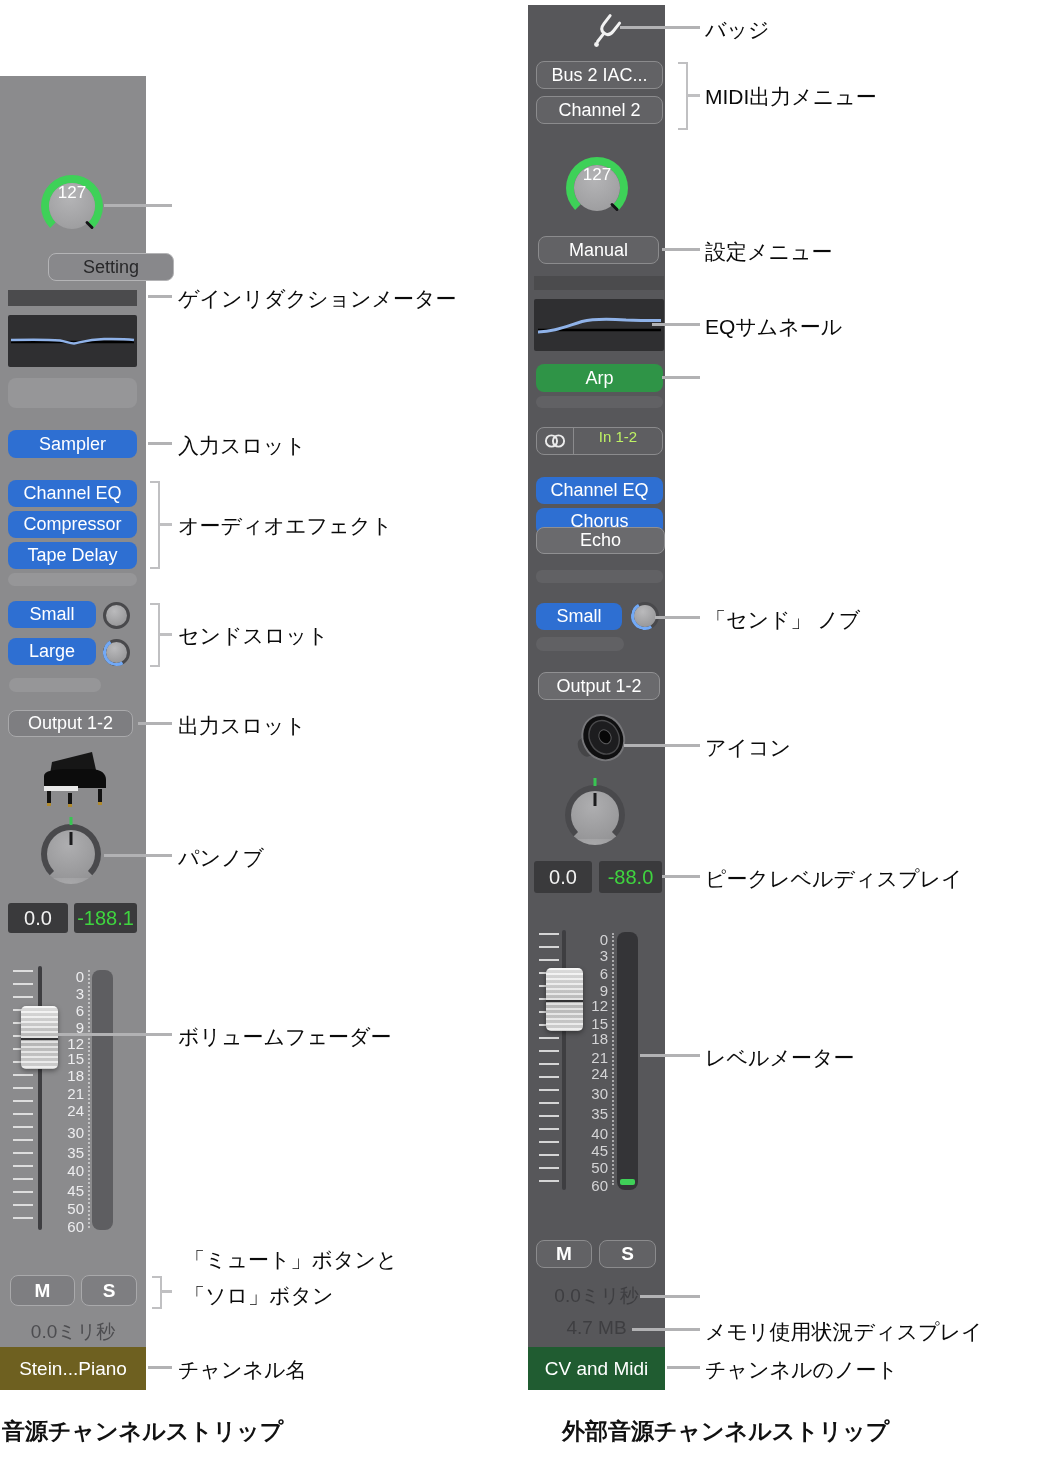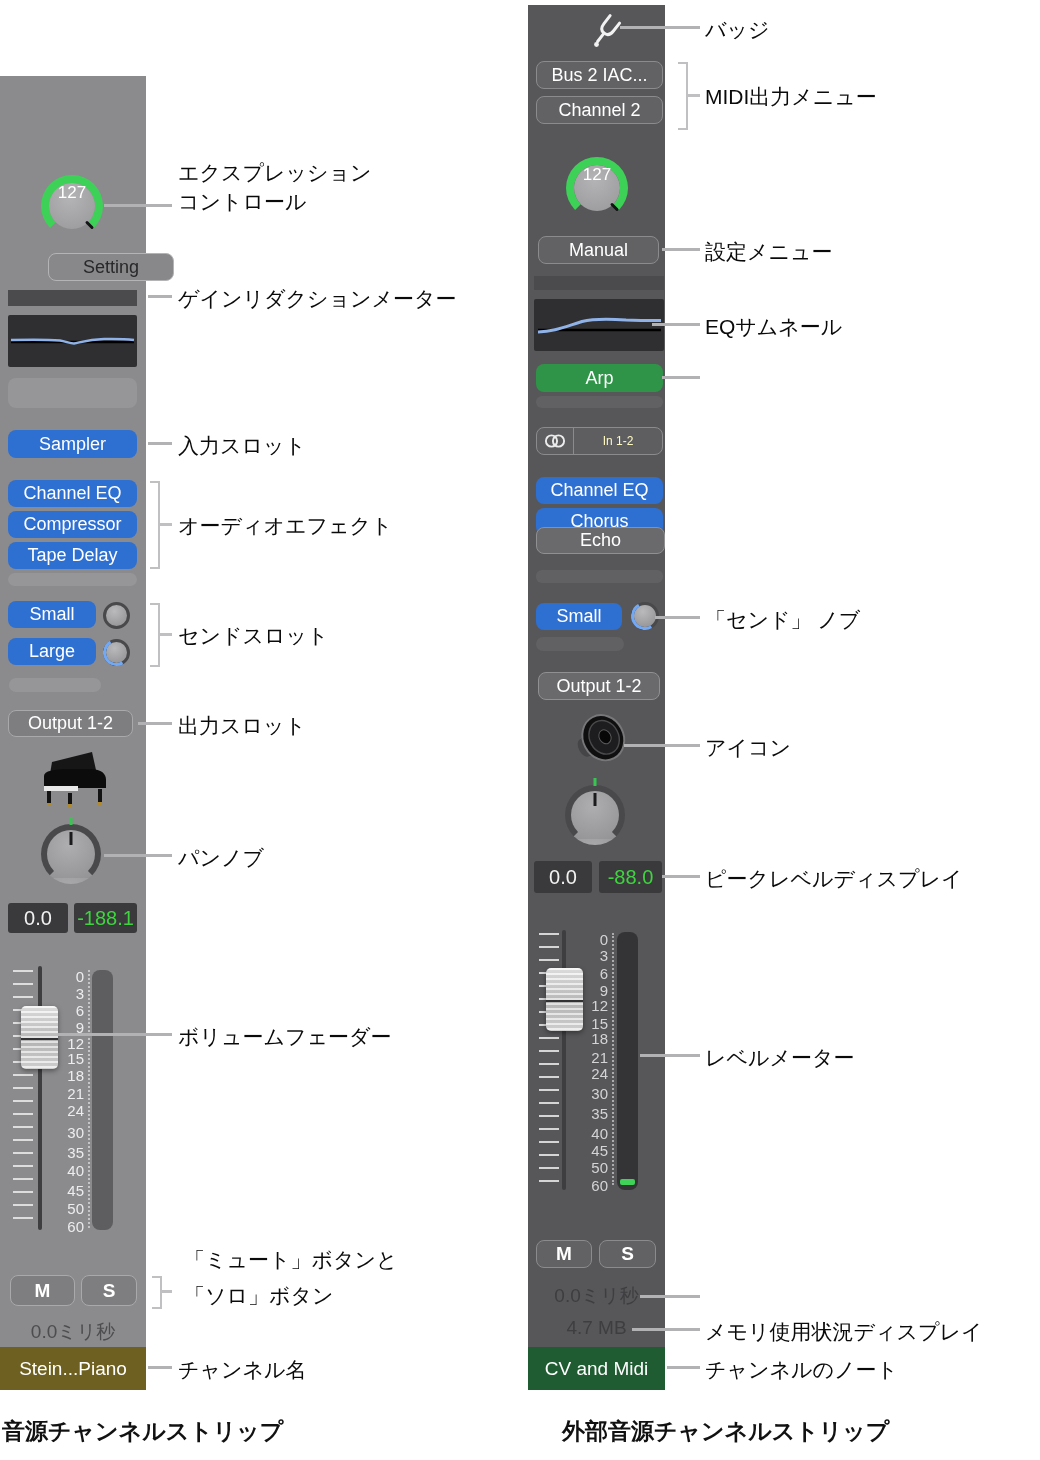--- a/index.html
+++ b/index.html
@@ -72,21 +72,21 @@
 
   
   .cl{position:absolute;height:3px;background:#b2b2b4;}
   .bk{position:absolute;background:#c0c0c2;}
   .lbl{position:absolute;font-size:21px;color:#0a0a0a;line-height:29px;white-space:pre-line;}
   .caption{position:absolute;font-size:23px;font-weight:700;color:#111;}
 
   .in12{position:absolute;display:flex;align-items:stretch;background:#5e5e61;border:1.5px solid #8b8b8d;
         border-radius:8px;box-sizing:border-box;overflow:hidden;}
   .in12-icon{width:36px;display:flex;align-items:center;justify-content:center;border-right:1.5px solid #8b8b8d;}
-  .in12-label{flex:1;display:flex;align-items:center;justify-content:center;color:#fef9c3;font-size:12px;}
+  .in12-label{flex:1;display:flex;justify-content:center;color:#bef264;font-size:15px;}
 </style>
 </head>
 <body>
 
 <div class="canvas">
 
   <div class="strip strip-left">
 
     <div class="knob-exp" style="left:41px;top:99px;">
       <div class="knob-face">
@@ -343,22 +343,20 @@
     <div class="small-info" style="top:1312px;color:#3e3e41;">
       <span>4.7 MB</span>
     </div>
 
     <div class="namebar" style="top:1342px;background:#205c31;">
       <span>CV and Midi</span>
     </div>
   </div>
 
   <div class="cl" style="left:104px;top:204px;width:68px;"></div>
-  <div class="lbl" style="left:178px;top:158px;">エクスプレッション
-コントロール</div>
 
   <div class="cl" style="left:148px;top:295px;width:24px;"></div>
   <div class="lbl" style="left:178px;top:284px;">ゲインリダクションメーター</div>
 
   <div class="cl" style="left:148px;top:442px;width:24px;"></div>
   <div class="lbl" style="left:178px;top:431px;">入力スロット</div>
 
   <div class="bk" style="left:158px;top:481px;width:2px;height:88px;"></div>
   <div class="bk" style="left:150px;top:481px;width:10px;height:2px;"></div>
   <div class="bk" style="left:150px;top:567px;width:10px;height:2px;"></div>

